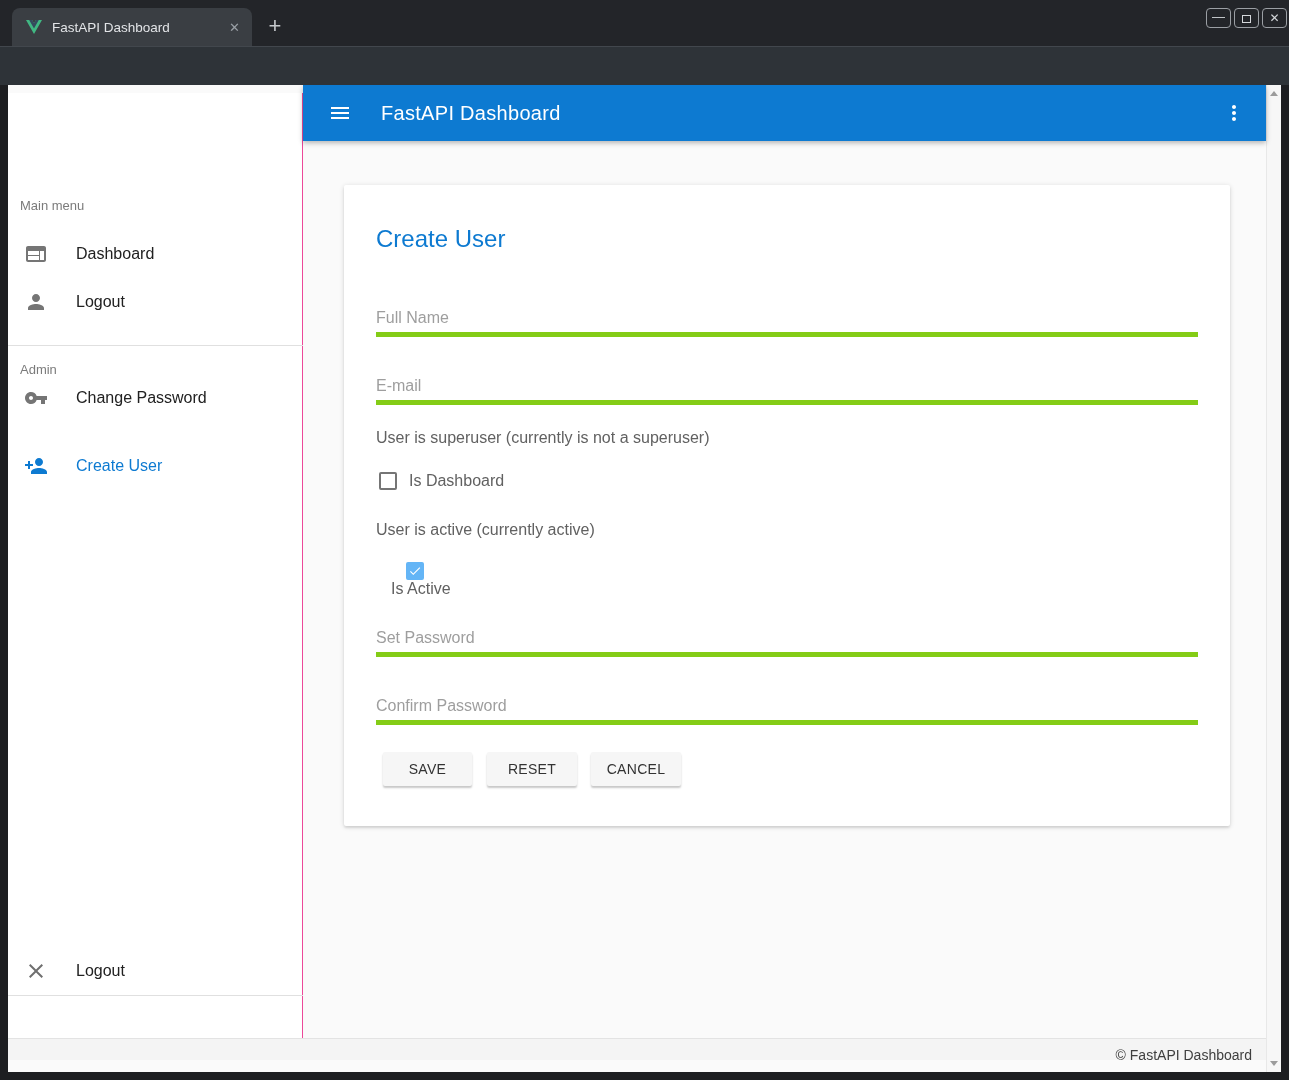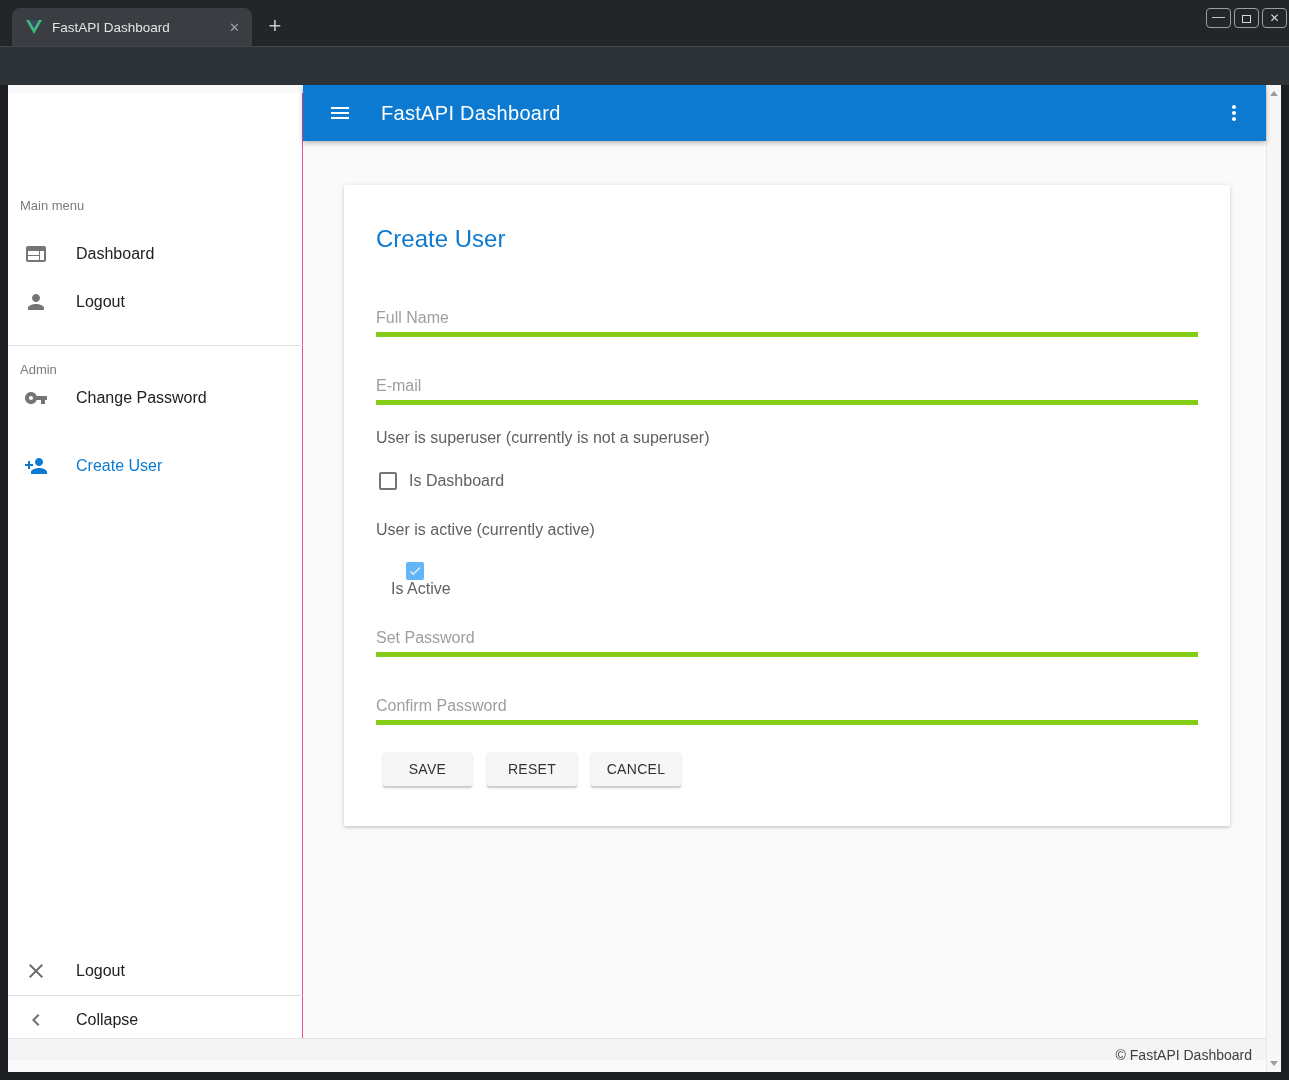--- a/index.html
+++ b/index.html
@@ -202,28 +202,20 @@
         <span class="ic">
           <svg width="24" height="24" viewBox="0 0 24 24">
               <path fill="#6f6f6f" d="M19 6.41 17.59 5 12 10.59 6.41 5 5 6.41 10.59 12 5 17.59 6.41 19 12 13.41 17.59 19 19 17.59 13.41 12z"></path>
             </svg>
         </span>
         <span class="lbl">Logout</span>
       </div>
 
       <div class="abs divider" style="top:902px;"></div>
 
-      <div class="abs side-item" style="top:903px;">
-        <span class="ic">
-          <svg width="24" height="24" viewBox="0 0 24 24">
-              <path fill="#6f6f6f" d="M15.41 7.41 14 6l-6 6 6 6 1.41-1.41L10.83 12z"></path>
-            </svg>
-        </span>
-        <span class="lbl">Collapse</span>
-      </div>
     </div>
 
     <div class="abs appbar">
       <span class="abs" style="left:25px;top:16px;">
         <svg width="24" height="24" viewBox="0 0 24 24">
             <path fill="#ffffff" d="M3 18h18v-2H3v2zm0-5h18v-2H3v2zm0-7v2h18V6H3z"></path>
           </svg>
       </span>
       <span class="abs appbar-title">FastAPI Dashboard</span>
       <span class="abs" style="right:20px;top:16px;">

